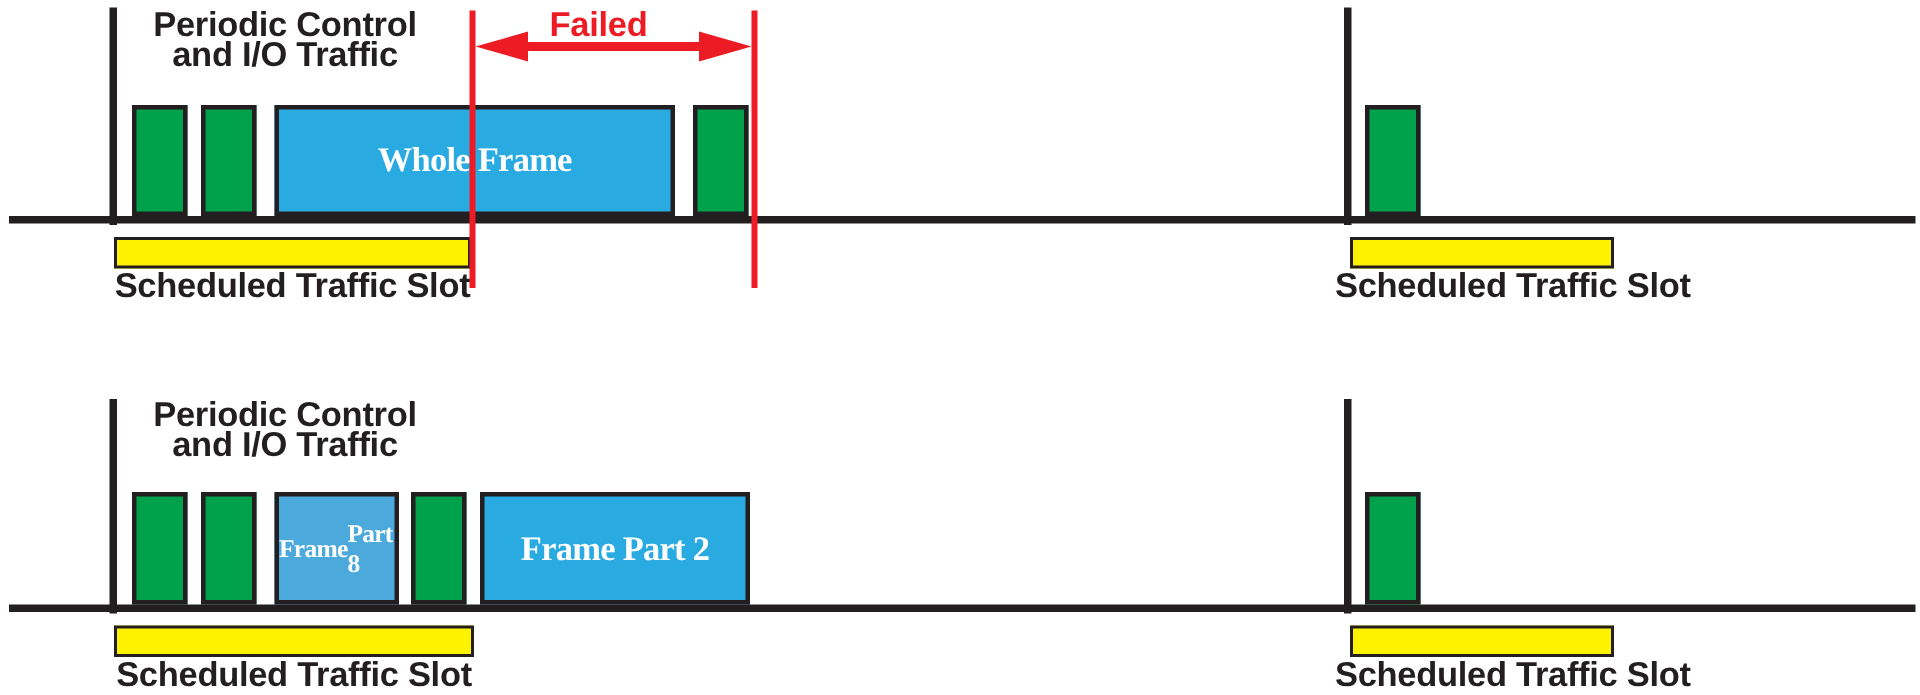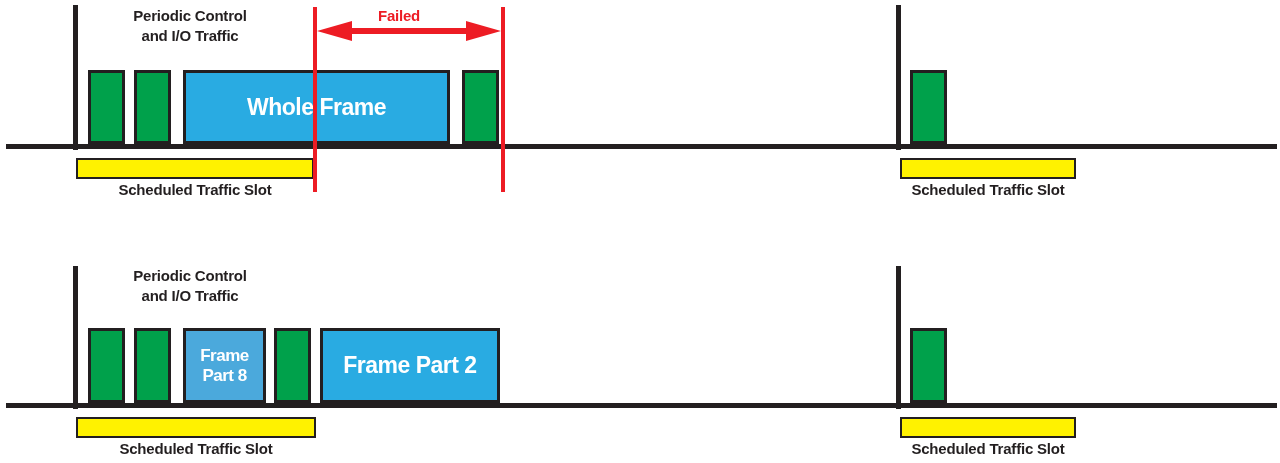--- a/index.html
+++ b/index.html
@@ -14,29 +14,30 @@
   }
   .abs{position:absolute; box-sizing:border-box;}
   .axis{width:5px; background:var(--c-line);}
   .timeline{height:5px; background:var(--c-line);}
   .rect{border:3px solid var(--c-line);}
   .green{background:var(--c-green);}
   .blue{background:var(--c-blue);}
   .blue-light{background:var(--c-blueLight);}
   .slot{background:var(--c-yellow); border:2px solid var(--c-line); height:21px;}
   .lbl{
-    font-weight:bold; font-size:15px; line-height:20px; text-align:center;
+    font-weight:bold; font-size:23px; line-height:20px; text-align:center;
     letter-spacing:-0.2px; white-space:nowrap;
   }
   .frame-text{
     display:flex; align-items:center; justify-content:center;
     color:#fff; font-weight:bold; font-size:23px; letter-spacing:-0.5px;
     text-align:left;
+    font-family:Liberation Serif, serif;
   }
-  .frame-text.small{font-size:17px; line-height:20px; flex-direction:column;}
+  .frame-text.small{font-size:17px; line-height:20px; flex-direction:row;}
   .redline{width:4px; background:var(--c-red);}
   .failed{color:var(--c-red);}
 </style>
 </head>
 <body>
 
 <div class="canvas">
 
   <div>
     <div class="abs axis" style="left:73px; top:5px; height:145px;"></div>

